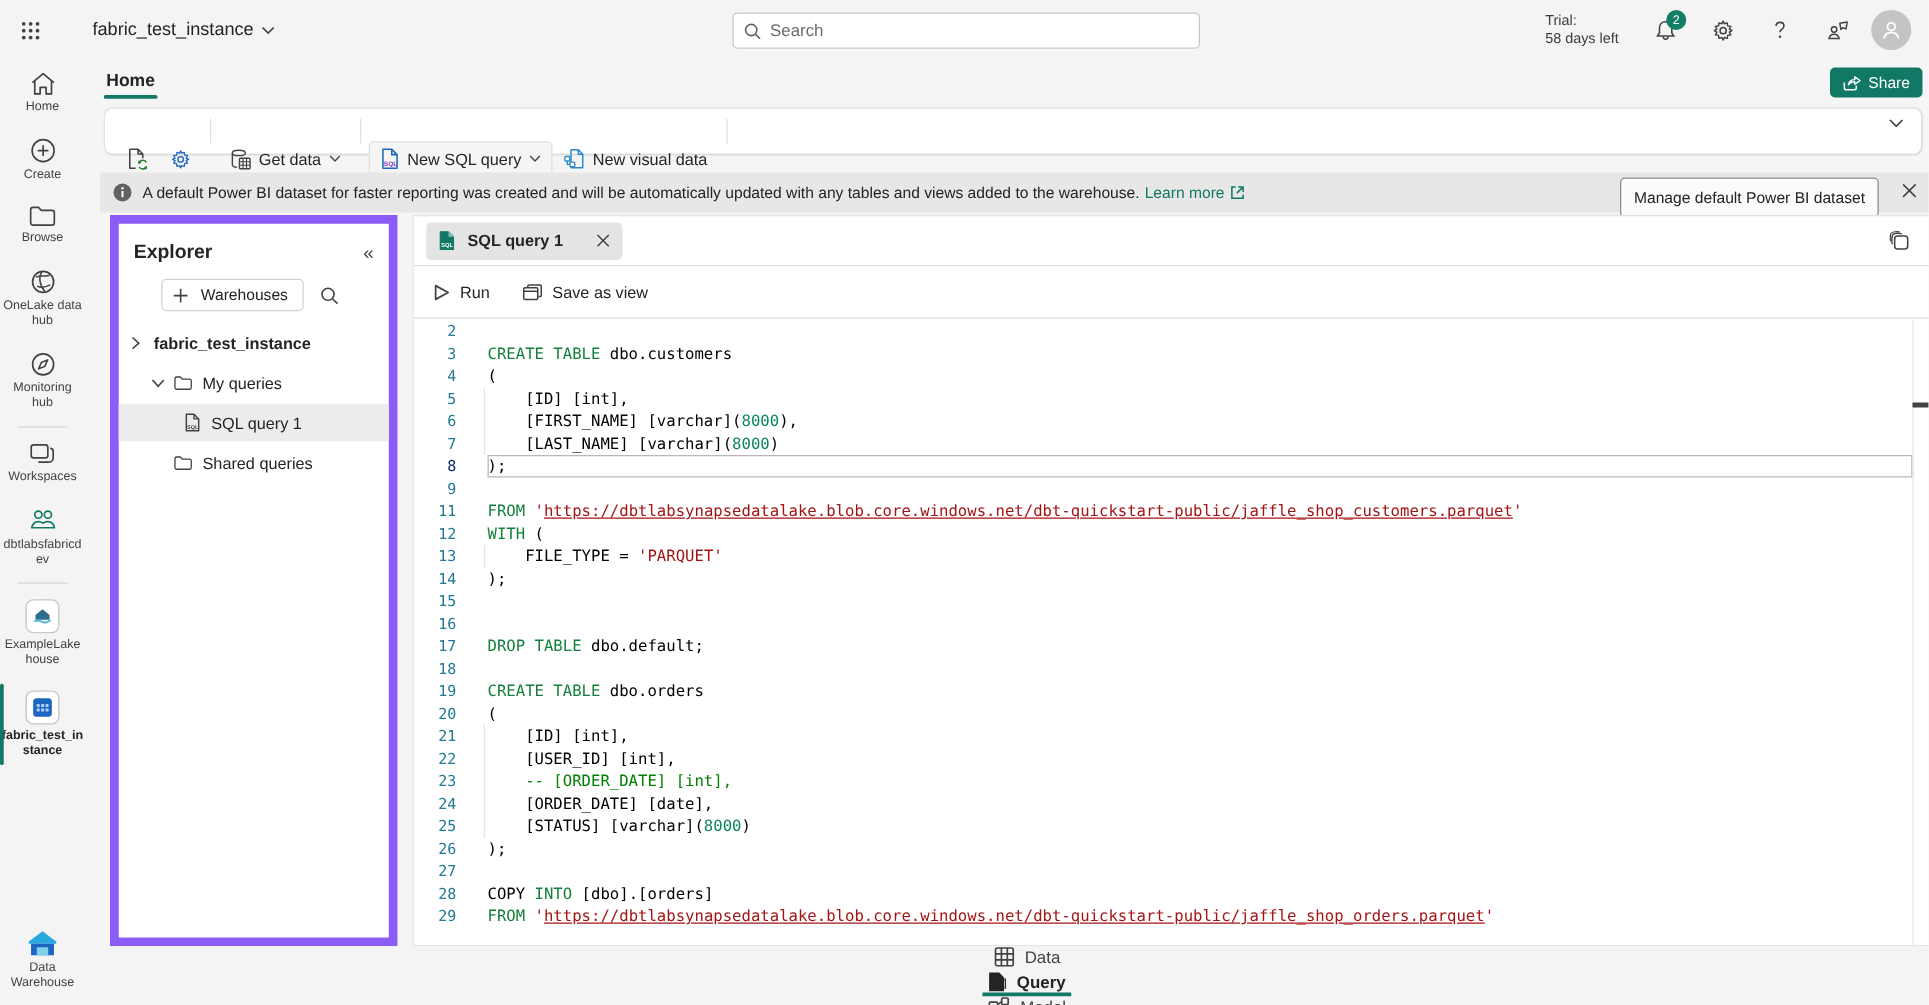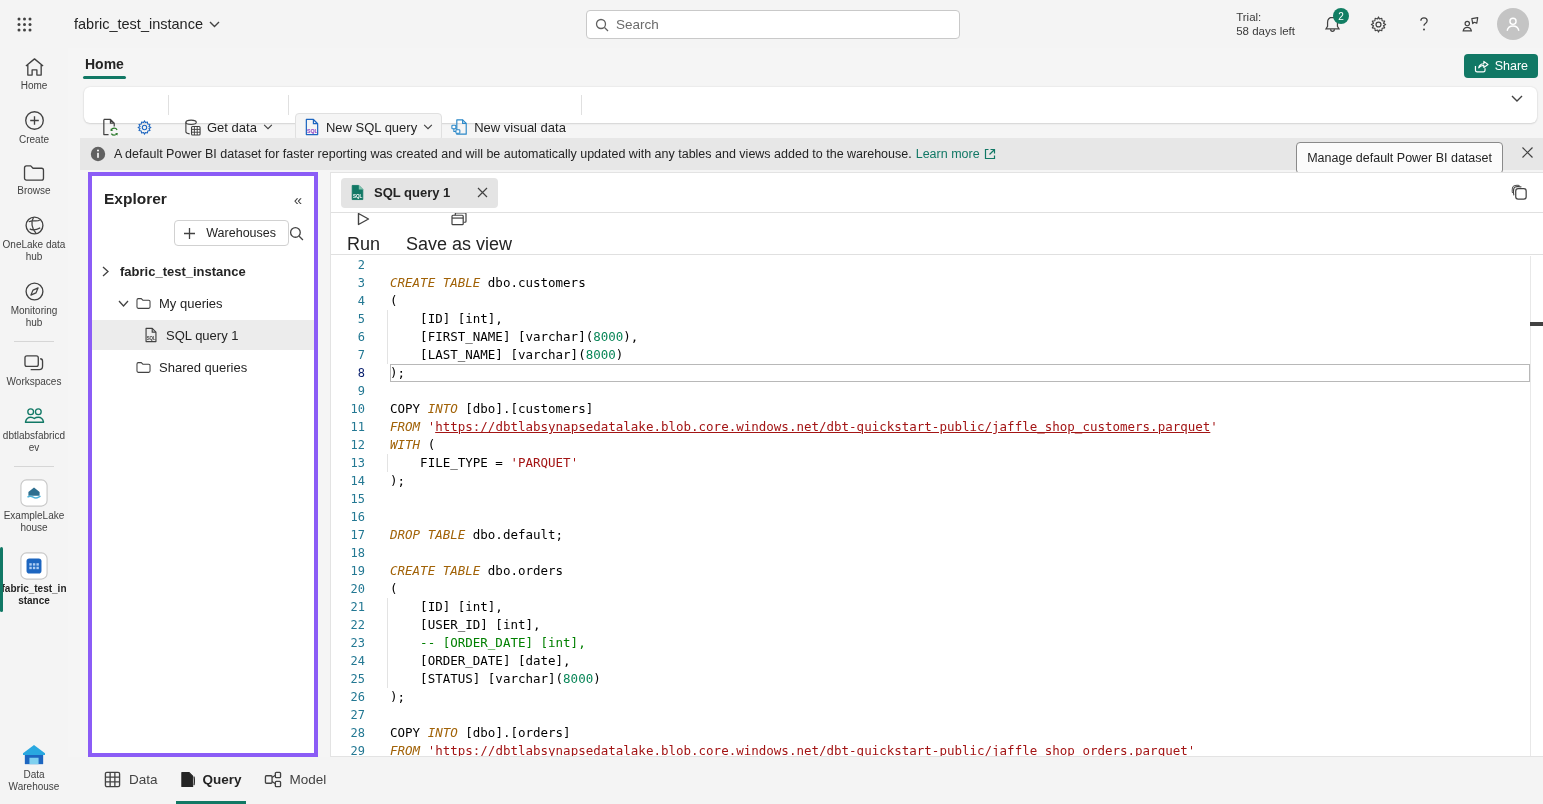--- a/index.html
+++ b/index.html
@@ -58,65 +58,65 @@
   .banner { position:absolute; left:80px; right:0; top:138px; height:32px; background:#e7e7e7;
     display:flex; align-items:center; font-size:12.5px; color:#242424; padding-left:10px; }
   .banner .txt { margin-left:8px; }
   .lm-link { color:#117865; margin-left:4px; cursor:pointer; display:inline-flex; align-items:center; gap:4px; }
   .manage-btn { position:absolute; right:40px; top:4px; height:32px; border:1px solid #8a8a8a; background:#fbfbfb;
     border-radius:4px; font-size:12.5px; padding:0 10px; cursor:pointer; font-family:"Liberation Sans", sans-serif; color:#242424; }
   .banner-x { position:absolute; right:9px; top:8px; cursor:pointer; }
 
   
   .explorer { position:absolute; left:88px; top:172px; width:230px; bottom:47px; background:#fff;
-    border:4px solid #8b5cf6; }
+    border:7px solid #8b5cf6; }
   .exp-head { display:flex; align-items:center; justify-content:space-between; padding:14px 12px 10px 12px; }
   .exp-title { font-size:15.5px; font-weight:bold; }
   .exp-collapse { font-size:15px; color:#424242; cursor:pointer; }
-  .exp-actions { display:flex; align-items:center; justify-content:flex-end; padding:2px 10px 10px 4px; }
+  .exp-actions { display:flex; align-items:center; justify-content:center; padding:2px 10px 10px 4px;gap:13px; }
   .wh-btn { display:flex; align-items:center; gap:10px; border:1px solid #d1d1d1; background:#fff; border-radius:4px;
     height:26px; padding:0 12px 0 8px; font-size:12.5px; cursor:pointer; font-family:"Liberation Sans", sans-serif; color:#242424; }
   .tree-row { display:flex; align-items:center; gap:8px; height:30px; font-size:13px; cursor:pointer; color:#242424; }
   .tree-row.bold { font-weight:bold; }
   .tree-row.selected { background:#ececec; }
   .chev { color:#424242; width:10px; font-size:10px; }
 
   
   .qpanel { position:absolute; left:330px; top:172px; right:0; bottom:47px; background:#fff; border:1px solid #e3e3e3; border-right:none; }
   .qtabs { height:40px; border-bottom:1px solid #e0e0e0; display:flex; align-items:center; position:relative; }
   .qtab { margin-left:10px; height:30px; background:#e4e4e4; border-radius:4px; display:flex; align-items:center;
     gap:9px; padding:0 10px 0 9px; font-size:13px; font-weight:bold; cursor:pointer; }
   .qtab .x { cursor:pointer; margin-left:18px; display:flex; }
   .copy-ic { position:absolute; right:14px; top:11px; cursor:pointer; }
   .qtoolbar { height:42px; border-bottom:1px solid #e0e0e0; display:flex; align-items:center; gap:26px; padding-left:16px; }
-  .qt-btn { display:flex; align-items:center; gap:8px; font-size:18px; cursor:pointer; background:none; border:none;
-    font-family:"Liberation Sans", sans-serif; color:#242424;flex-direction:column; }
+  .qt-btn { display:flex; align-items:center; gap:8px; font-size:13px; cursor:pointer; background:none; border:none;
+    font-family:"Liberation Sans", sans-serif; color:#242424; }
 
   
   .editor { position:absolute; top:83px; left:0; right:0; bottom:0; font-family:"DejaVu Sans Mono", monospace;
     font-size:12.5px; overflow:hidden; }
   .code-row { display:flex; height:18px; line-height:18px; position:relative; }
   .ln { width:34px; text-align:right; color:#237893; font-size:12px; flex:none;
     font-family:"DejaVu Sans Mono", monospace; }
   .ln.cur { color:#0b216f; }
   .ct { margin-left:25px; margin-right:13px; white-space:pre; flex:1; position:relative; }
   .code-row.current .ct { outline:1px solid #b8b8b8; outline-offset:-1px; }
   .guide { position:absolute; left:56px; top:0; bottom:0; width:1px; background:#e3e3e3; }
-  .kw { color:#a16207;font-style:italic; }
+  .kw { color:#15803d; }
   .pl { color:#000000; }
   .str { color:#a31515; }
   .lnk { color:#a31515; text-decoration:underline; }
   .num { color:#098658; }
   .com { color:#008000; }
   .scrollgutter { position:absolute; top:0; bottom:0; right:0; width:13px; border-left:1px solid #e8e8e8; }
   .ruler-mark { position:absolute; right:0; top:66px; width:13px; height:4px; background:#424242; }
 
   
   .bottombar { position:absolute; left:68px; right:0; bottom:0; height:47px; background:#f4f4f4;
-    display:flex; align-items:center; gap:14px; padding-left:32px; }
+    display:flex; align-items:center; padding-left:32px;flex-direction:column; }
   .bb-tab { display:flex; align-items:center; gap:8px; font-size:13.5px; color:#424242; height:46px; padding:0 4px;
     cursor:pointer; border-bottom:3px solid transparent; }
   .bb-tab.active { font-weight:bold; color:#242424; border-bottom-color:#117865; }
 </style>
 </head>
 <body>
 
 <div class="topbar">
   <div class="waffle">
     <svg width="15" height="15" viewBox="0 0 15 15">
@@ -485,24 +485,20 @@
         </div>
         <div class="code-row current">
           <span class="ln cur">8</span>
           <span class="ct"><span class="pl">);</span></span>
         </div>
         <div class="code-row">
           <span class="ln">9</span>
           <span class="ct"></span>
         </div>
         <div class="code-row">
-          <span class="ln">10</span>
-          <span class="ct"><span class="pl">COPY </span><span class="kw">INTO</span><span class="pl"> [dbo].[customers]</span></span>
-        </div>
-        <div class="code-row">
           <span class="ln">11</span>
           <span class="ct"><span class="kw">FROM</span><span class="pl"> </span><span class="str">'</span><span class="lnk">https://dbtlabsynapsedatalake.blob.core.windows.net/dbt-quickstart-public/jaffle_shop_customers.parquet</span><span class="str">'</span></span>
         </div>
         <div class="code-row">
           <span class="ln">12</span>
           <span class="ct"><span class="kw">WITH</span><span class="pl"> (</span></span>
         </div>
         <div class="code-row">
           <span class="guide"></span>
           <span class="ln">13</span>

